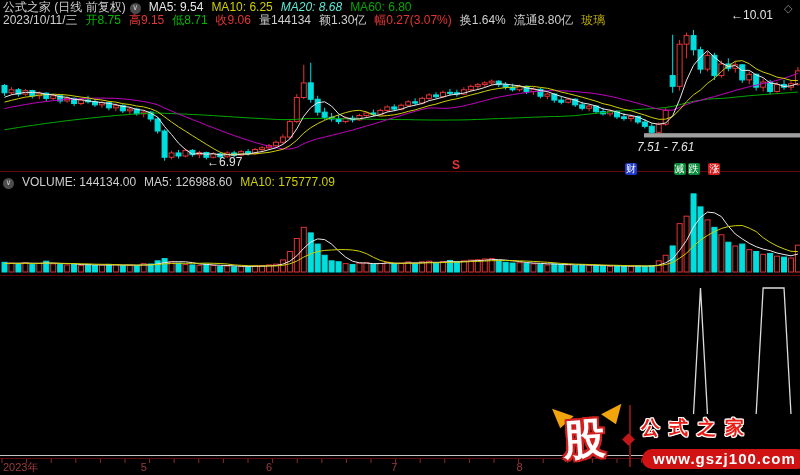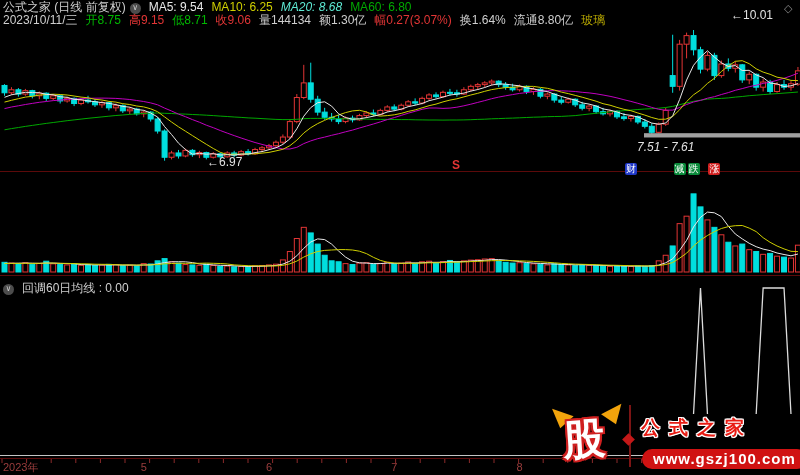--- a/index.html
+++ b/index.html
@@ -446,24 +446,24 @@
     </svg>
 
   <div class="hrow" style="top:1px;">
     <span style="margin-right:4px;">公式之家 (日线 前复权)</span><span class="toggle">∨</span><span><span style="color: rgb(232, 232, 232);">MA5: 9.54</span><span style="color: rgb(207, 207, 0);">MA10: 6.25</span><span style="color: #5eead4; font-style: italic;">MA20: 8.68</span><span style="color: rgb(0, 168, 0);">MA60: 6.80</span></span>
   </div>
   <div class="hrow" style="top:14px;">
     <span><span style="color: rgb(207, 207, 207);">2023/10/11/三</span><span style="color: rgb(0, 184, 0);">开8.75</span><span style="color: rgb(226, 53, 53);">高9.15</span><span style="color: rgb(0, 184, 0);">低8.71</span><span style="color: rgb(226, 53, 53);">收9.06</span><span style="color: rgb(207, 207, 207);">量144134</span><span style="color: rgb(207, 207, 207);">额1.30亿</span><span style="color: rgb(226, 53, 53);">幅0.27(3.07%)</span><span style="color: rgb(207, 207, 207);">换1.64%</span><span style="color: rgb(207, 207, 207);">流通8.80亿</span><span style="color: rgb(184, 168, 0);">玻璃</span></span>
   </div>
   <span class="diamond-ico">◇</span>
 
-
-  <div class="pane-label" style="left:3px;top:280px;">
-    <span class="toggle">∨</span><span>回调60日均线 : 0.00</span>
+  <div class="pane-label" style="left:3px;top:175px;">
+    <span class="toggle">∨</span><span><span style="color: rgb(207, 207, 207);">VOLUME: 144134.00</span><span style="color: rgb(207, 207, 207);">MA5: 126988.60</span><span style="color: rgb(207, 207, 0);">MA10: 175777.09</span></span>
   </div>
+
 
   <div class="ann" style="left:697px;top:8px;margin-left:34px;">←10.01</div>
   <div class="ann" style="left:163px;top:155px;margin-left:44px;">←6.97</div>
   <div class="ann" style="left:637px;top:140px;font-style:italic;">7.51 - 7.61</div>
   <div class="sell-mark" style="left:452px;top:158px;">S</div>
 
   <div id="badges">
       <div class="badge" style="background: rgb(32, 56, 200); left: 624.9px; top: 163px;">财</div>
       <div class="badge" style="background: rgb(10, 138, 58); left: 673.62px; top: 163px;">减</div>
       <div class="badge" style="background: rgb(10, 138, 58); left: 687.54px; top: 163px;">跌</div>

